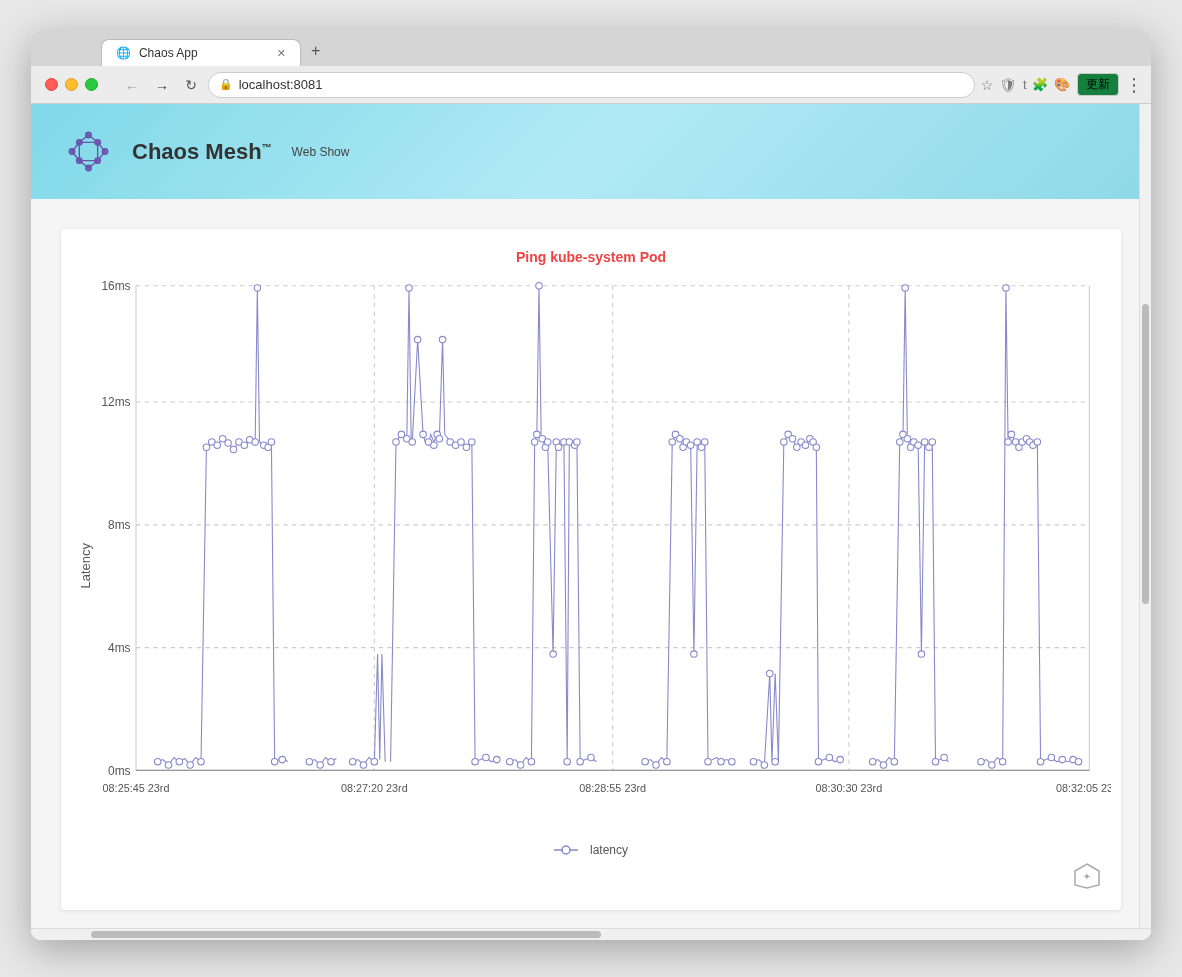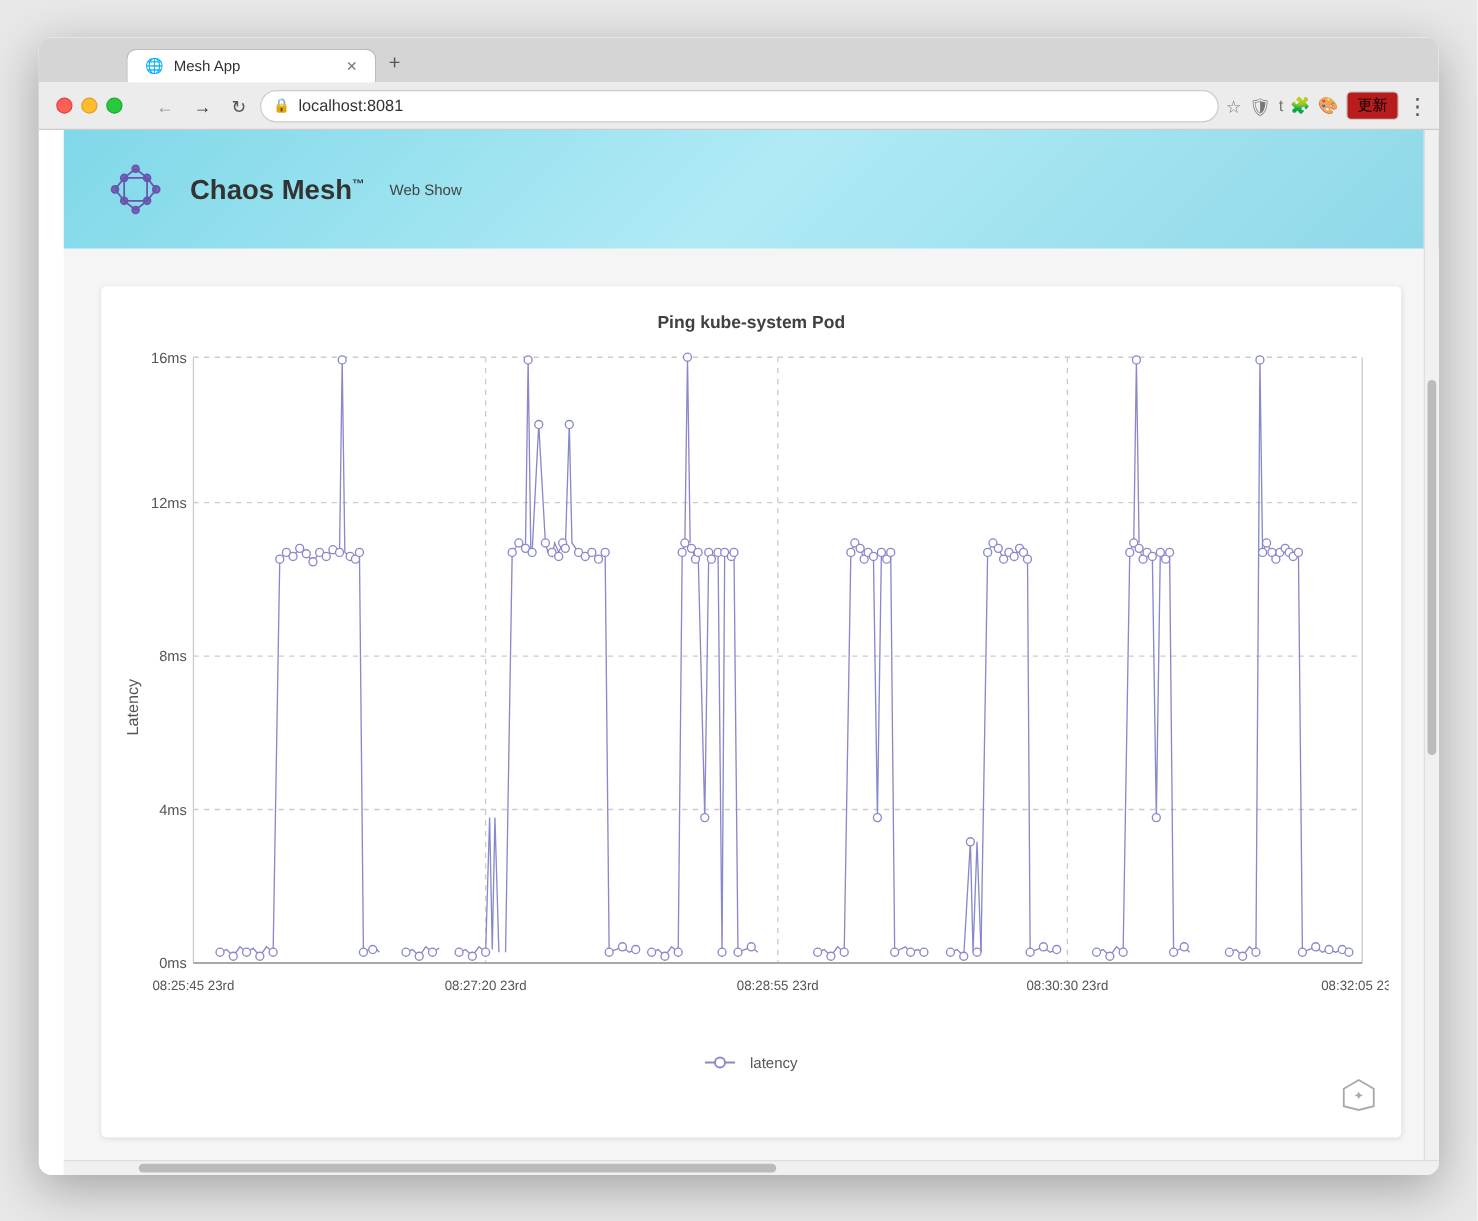--- a/index.html
+++ b/index.html
@@ -128,21 +128,21 @@
     .chart-card {
       background: #fff;
       border-radius: 4px;
       box-shadow: 0 1px 4px rgba(0,0,0,0.1);
       padding: 20px 10px 20px 10px;
     }
     .chart-title {
       text-align: center;
       font-size: 14px;
       font-weight: bold;
-      color: #404040;
+      color: #ef4444;
       margin-bottom: 10px;
     }
     .chart-area {
       position: relative;
       width: 100%;
       height: 560px;
     }
     svg.chart-svg {
       width: 100%;
       height: 100%;
@@ -190,21 +190,21 @@
     }
   </style>
 </head>
 <body>
 
 <div class="browser-window">
 
   <div class="browser-tab-bar">
     <div class="browser-tab">
       <span>🌐</span>
-      <span>Mesh App</span>
+      <span>Chaos App</span>
       <span class="tab-close">✕</span>
     </div>
     <div class="tab-new">+</div>
   </div>
 
   <div class="browser-titlebar">
     <div class="browser-buttons">
       <span class="browser-btn btn-close"></span>
       <span class="browser-btn btn-min"></span>
       <span class="browser-btn btn-max"></span>
@@ -217,26 +217,26 @@
         <span class="address-icon">🔒</span>
         <span>localhost:8081</span>
       </div>
       <div class="star-icon">☆</div>
       <div class="shield-icon">🛡</div>
       <div class="ext-icons">
         <span style="font-size:13px;">t</span>
         <span style="font-size:13px;">🧩</span>
         <span style="font-size:13px;">🎨</span>
       </div>
-      <button style="background:#b91c1c;border:1px solid #ccc;border-radius:4px;padding:2px 8px;font-size:12px;cursor:pointer;">更新</button>
+      <button style="background:#15803d;border:1px solid #ccc;border-radius:4px;padding:2px 8px;font-size:12px;cursor:pointer;">更新</button>
       <span style="font-size:18px;color:#555;cursor:pointer;">⋮</span>
     </div>
   </div>
 
-  <div style="position:relative;margin-left:20px;">
+  <div style="position:relative;">
 
     <div class="app-header">
       <div class="chaos-logo">
 
         <svg class="logo-icon" viewBox="0 0 60 60" xmlns="http://www.w3.org/2000/svg">
           <g fill="none" stroke="#6655aa" stroke-width="1.5">
             <circle cx="30" cy="12" r="3" fill="#7766bb"></circle>
             <circle cx="12" cy="30" r="3" fill="#7766bb"></circle>
             <circle cx="48" cy="30" r="3" fill="#7766bb"></circle>
             <circle cx="20" cy="20" r="3" fill="#7766bb"></circle>

